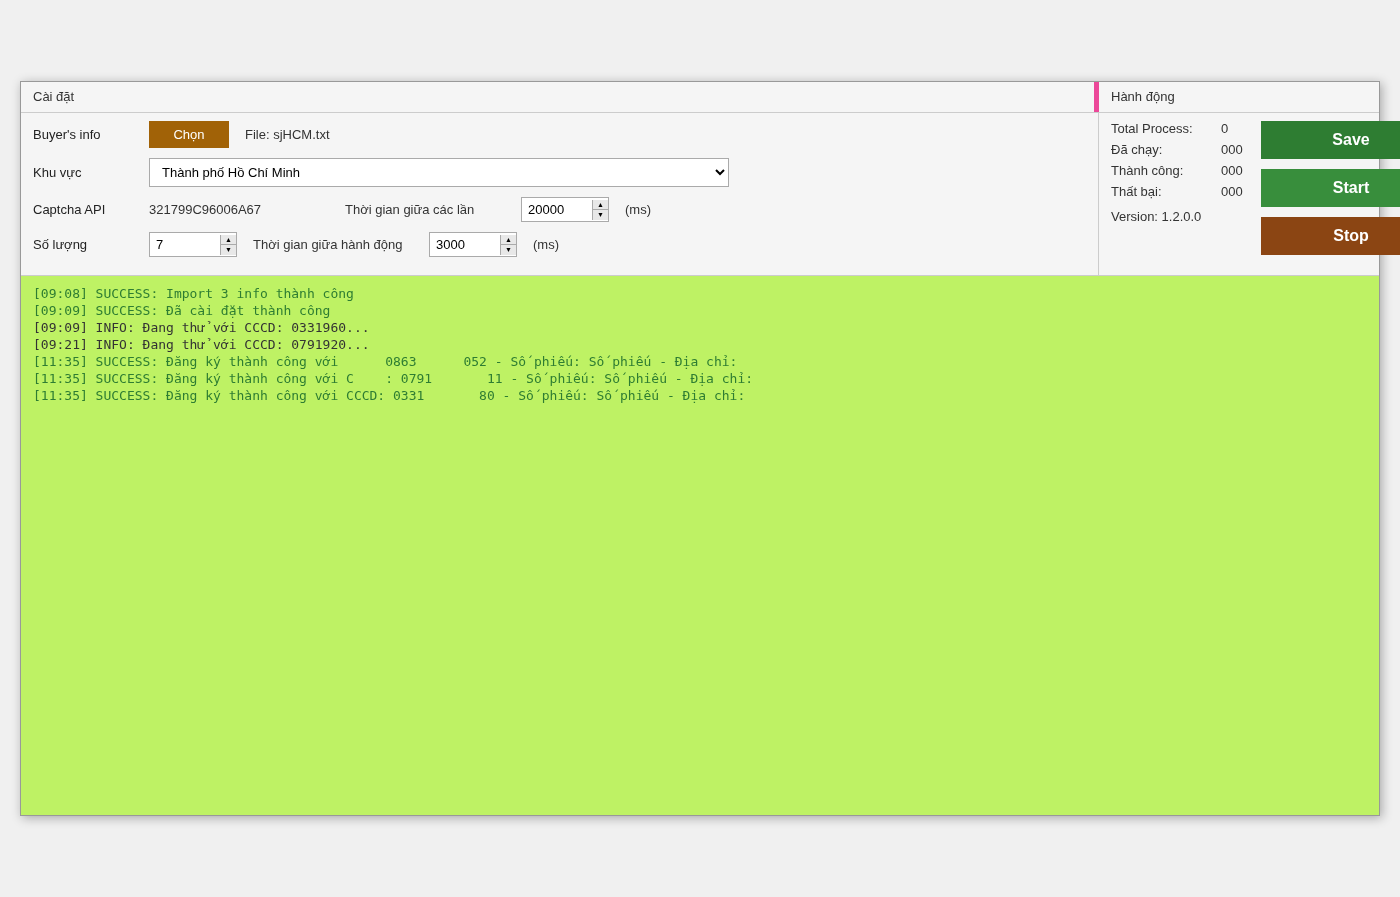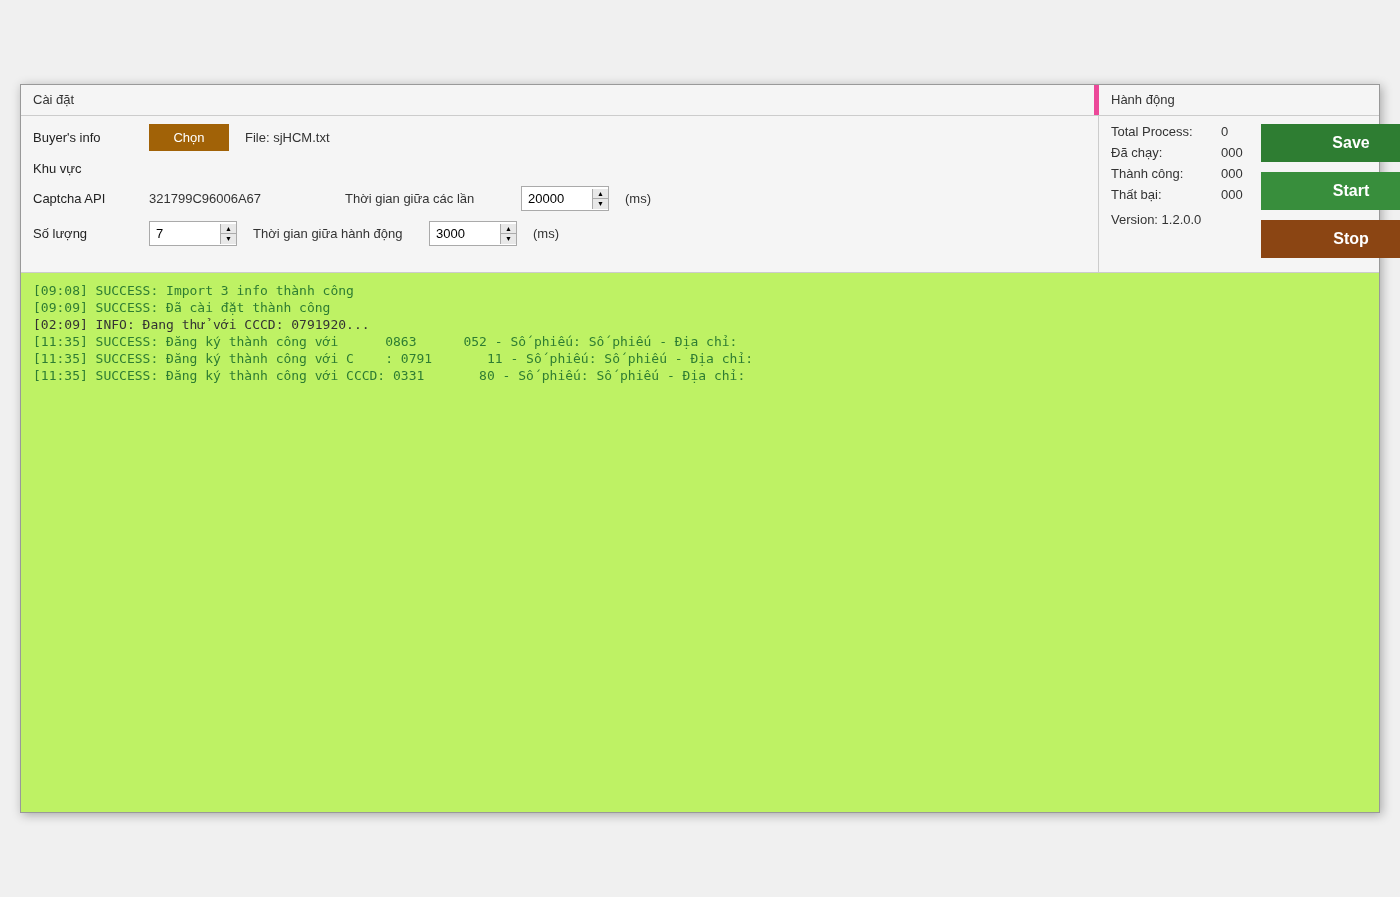--- a/index.html
+++ b/index.html
@@ -271,20 +271,23 @@
     <div class="left-panel">
 
       <div class="form-row">
         <span class="form-label">Buyer's info</span>
         <button class="btn-chon">Chọn</button>
         <span class="file-info">File: sjHCM.txt</span>
       </div>
 
       <div class="form-row">
         <span class="form-label">Khu vực</span>
+        <select class="select-kv">
+          <option>Thành phố Hồ Chí Minh</option>
+        </select>
       </div>
 
       <div class="form-row">
         <span class="form-label">Captcha API</span>
         <span class="captcha-value">321799C96006A67</span>
         <span class="time-label">Thời gian giữa các lần</span>
         <div class="spinner-group">
           <input class="spinner-input" type="text" value="20000" style="">
           <div class="spinner-buttons">
             <button class="spin-btn">▲</button>
@@ -344,18 +347,19 @@
           <button class="action-btn btn-start">Start</button>
           <button class="action-btn btn-stop">Stop</button>
         </div>
       </div>
     </div>
   </div>
 
   <div class="log-area" id="log-container">
   <div class="log-line log-success">[09:08] SUCCESS: Import 3 info thành công</div>
       <div class="log-line log-success">[09:09] SUCCESS: Đã cài đặt thành công</div>
-      <div class="log-line log-info">[02:09] INFO: Đang thử với CCCD: 0791920...</div>
+      <div class="log-line log-info">[09:09] INFO: Đang thử với CCCD: 0331960...</div>
+      <div class="log-line log-info">[09:21] INFO: Đang thử với CCCD: 0791920...</div>
       <div class="log-line log-success">[11:35] SUCCESS: Đăng ký thành công với      0863      052 - Số phiếu: Số phiếu - Địa chỉ:</div>
       <div class="log-line log-success">[11:35] SUCCESS: Đăng ký thành công với C    : 0791       11 - Số phiếu: Số phiếu - Địa chỉ:</div>
       <div class="log-line log-success">[11:35] SUCCESS: Đăng ký thành công với CCCD: 0331       80 - Số phiếu: Số phiếu - Địa chỉ:</div>
     </div>
 </div>
 
 </body></html>

